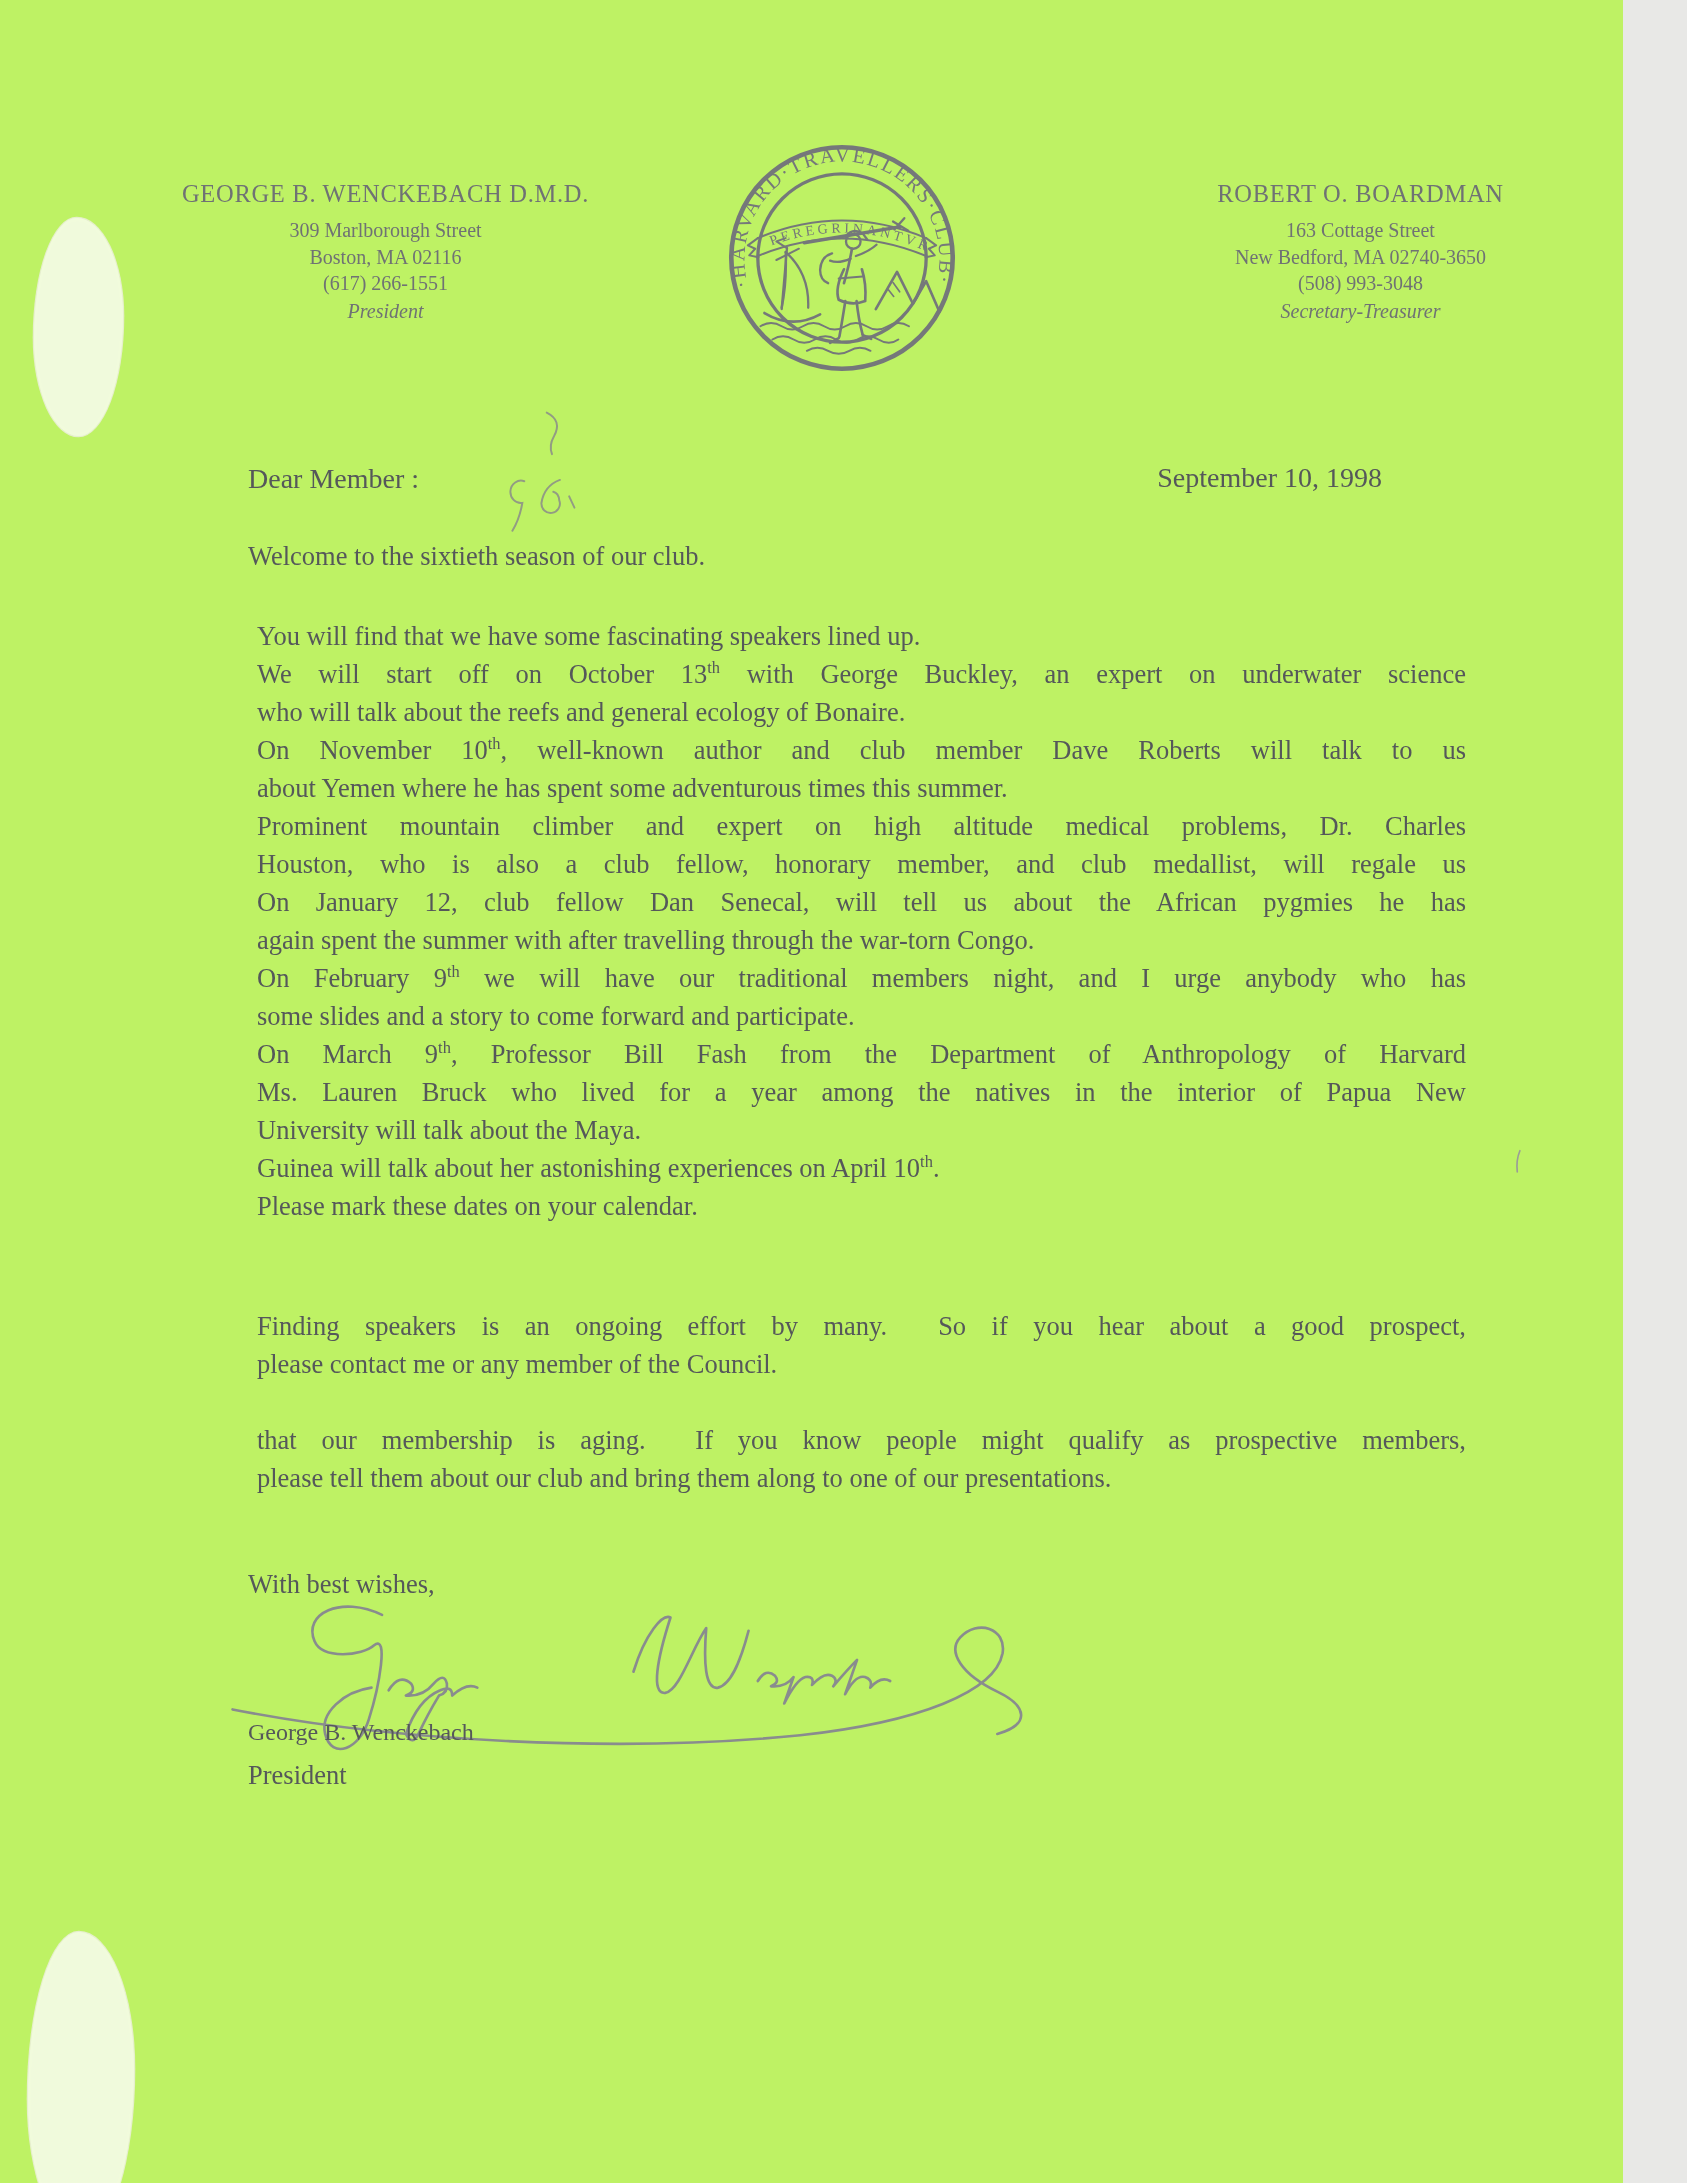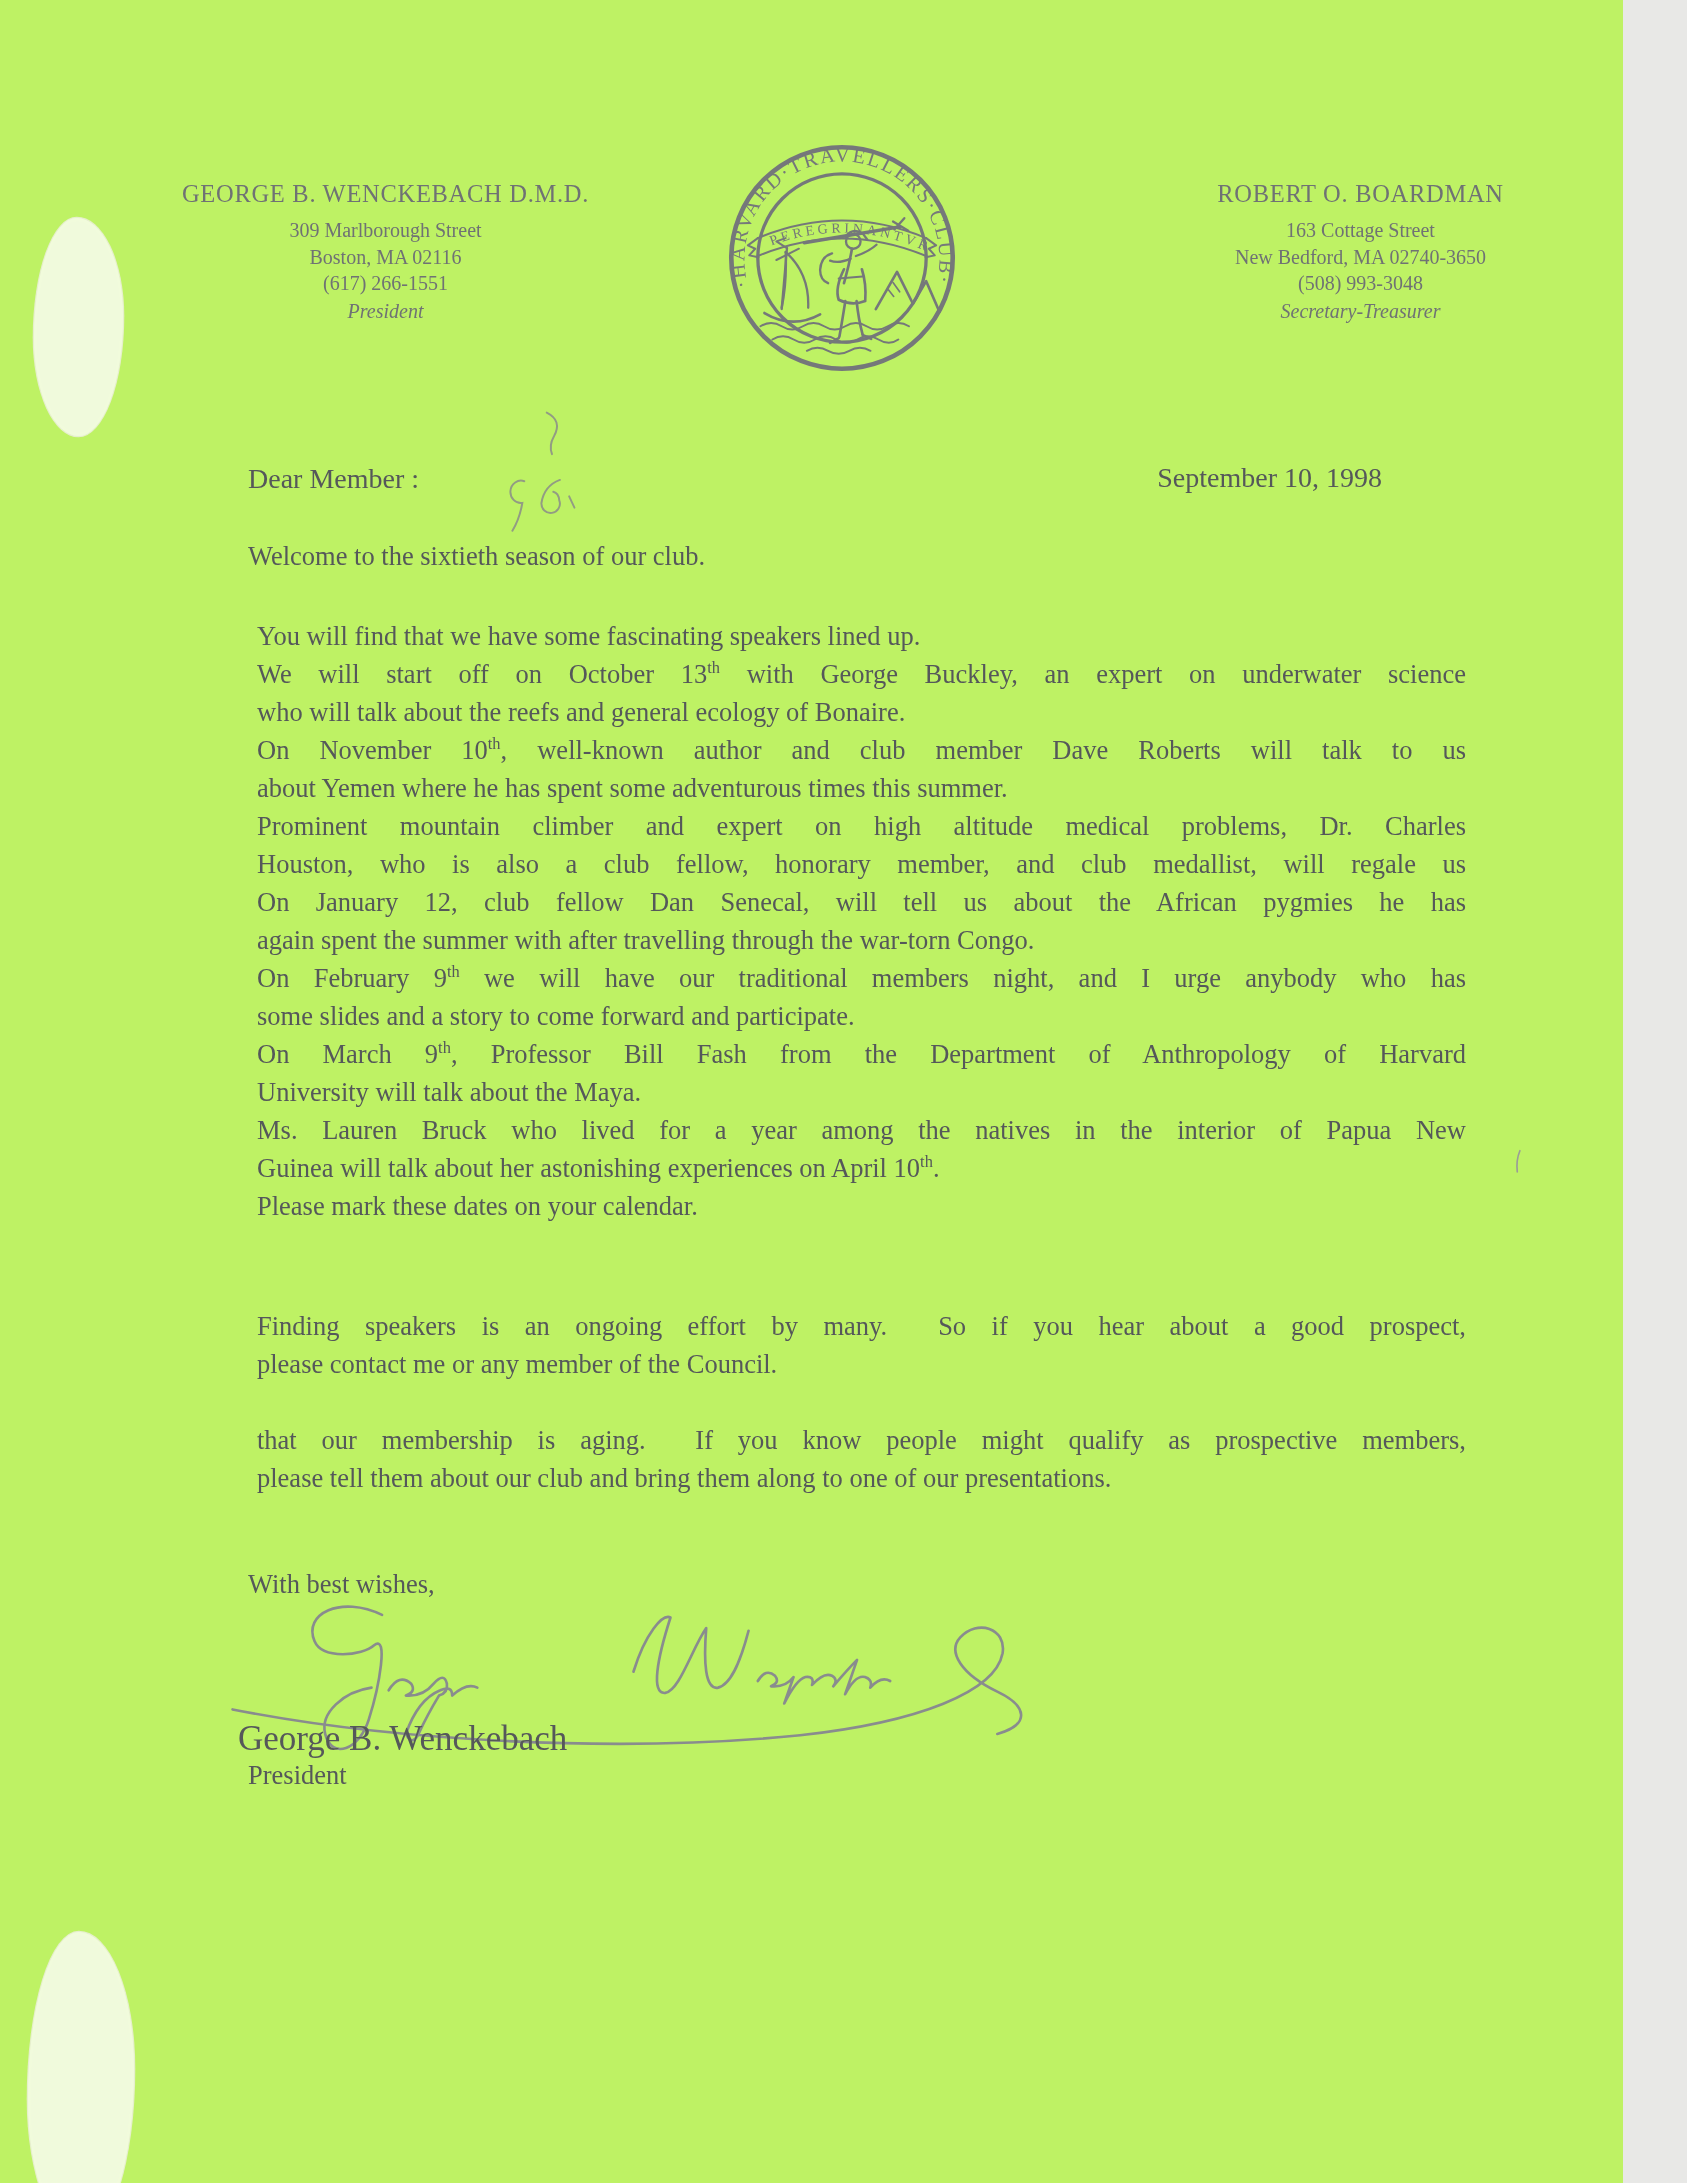--- a/index.html
+++ b/index.html
@@ -35,21 +35,21 @@
   .block{position:absolute;left:248px;width:1209px;font-size:26.5px;margin-left:9px;}
   .speakers{top:617px;}
   .finding{top:1307px;}
   .membership{top:1421px;}
   .line{line-height:38px;text-align:justify;text-align-last:left;white-space:normal;}
   .line.full{text-align-last:justify;}
   sup{font-size:0.62em;vertical-align:super;line-height:0;}
 
   .closing{position:absolute;left:248px;top:1569px;font-size:26.5px;}
   .signature{position:absolute;left:218px;top:1587px;width:860px;height:192px;}
-  .signedname{position:absolute;left:238px;top:1719px;font-size:35px;}
+  .signedname{position:absolute;left:248px;top:1719px;font-size:24px;}
   .signedtitle{position:absolute;left:248px;top:1760px;font-size:26.5px;}
   .stray{position:absolute;left:1512px;top:1148px;width:13.2px;height:26.5px;}
 </style>
 </head>
 <body>
 
 <div class="paper">
 
   <div class="blob blob1"></div>
   <div class="blob blob2"></div>
@@ -138,22 +138,22 @@
       <div class="line">who will talk about the reefs and general ecology of Bonaire.</div>
       <div class="line full">On November 10<sup>th</sup>, well-known author and club member Dave Roberts will talk to us</div>
       <div class="line">about Yemen where he has spent some adventurous times this summer.</div>
       <div class="line full">Prominent mountain climber and expert on high altitude medical problems, Dr. Charles</div>
       <div class="line full">Houston, who is also a club fellow, honorary member, and club medallist, will regale us</div>
       <div class="line full">On January 12, club fellow Dan Senecal, will tell us about the African pygmies he has</div>
       <div class="line">again spent the summer with after travelling through the war-torn Congo.</div>
       <div class="line full">On February 9<sup>th</sup> we will have our traditional members night, and I urge anybody who has</div>
       <div class="line">some slides and a story to come forward and participate.</div>
       <div class="line full">On March 9<sup>th</sup>, Professor Bill Fash from the Department of Anthropology of Harvard</div>
+      <div class="line full">Ms. Lauren Bruck who lived for a year among the natives in the interior of Papua New</div>
       <div class="line">University will talk about the Maya.</div>
-      <div class="line full">Ms. Lauren Bruck who lived for a year among the natives in the interior of Papua New</div>
       <div class="line">Guinea will talk about her astonishing experiences on April 10<sup>th</sup>.</div>
       <div class="line">Please mark these dates on your calendar.</div>
     </div>
 
   <div class="block finding">
       <div class="line full">Finding speakers is an ongoing effort by many.&nbsp; So if you hear about a good prospect,</div>
       <div class="line">please contact me or any member of the Council.</div>
     </div>
 
   <div class="block membership">

